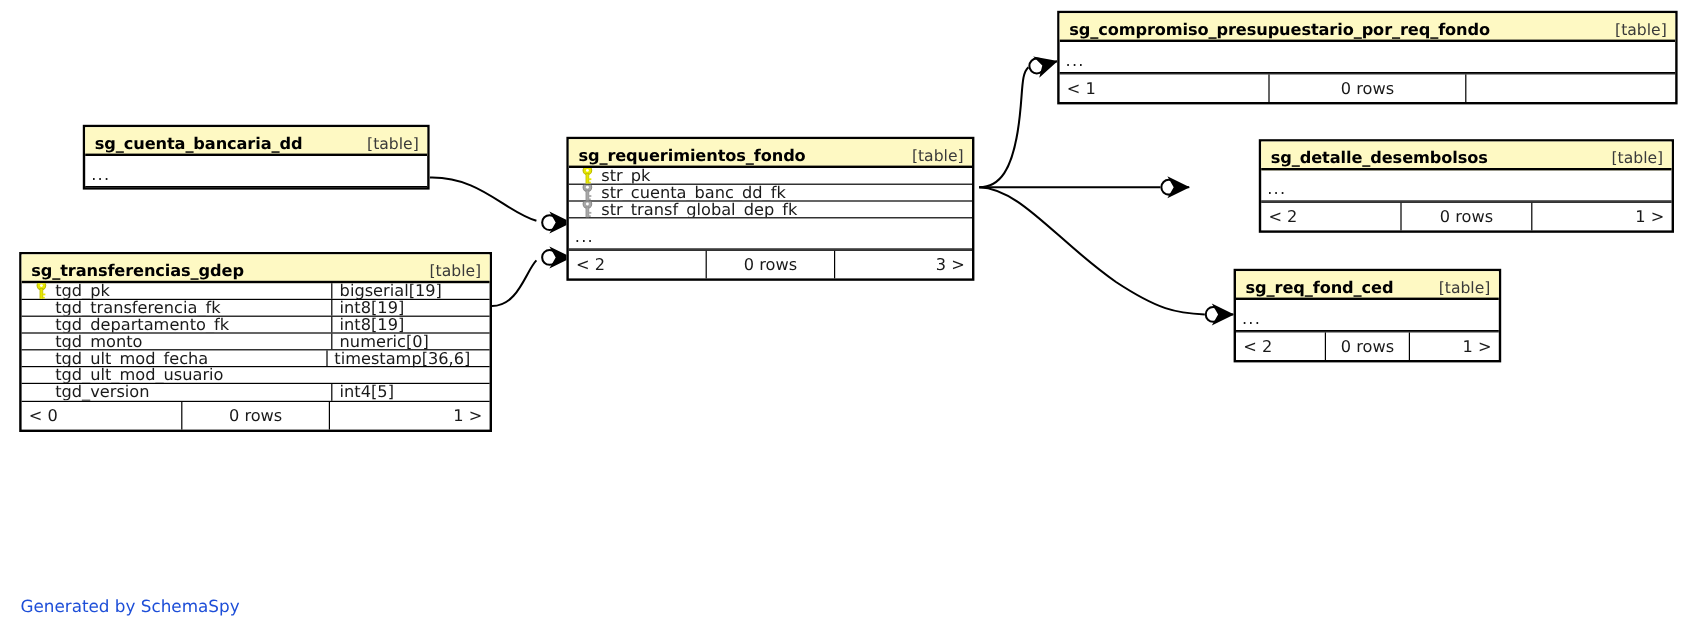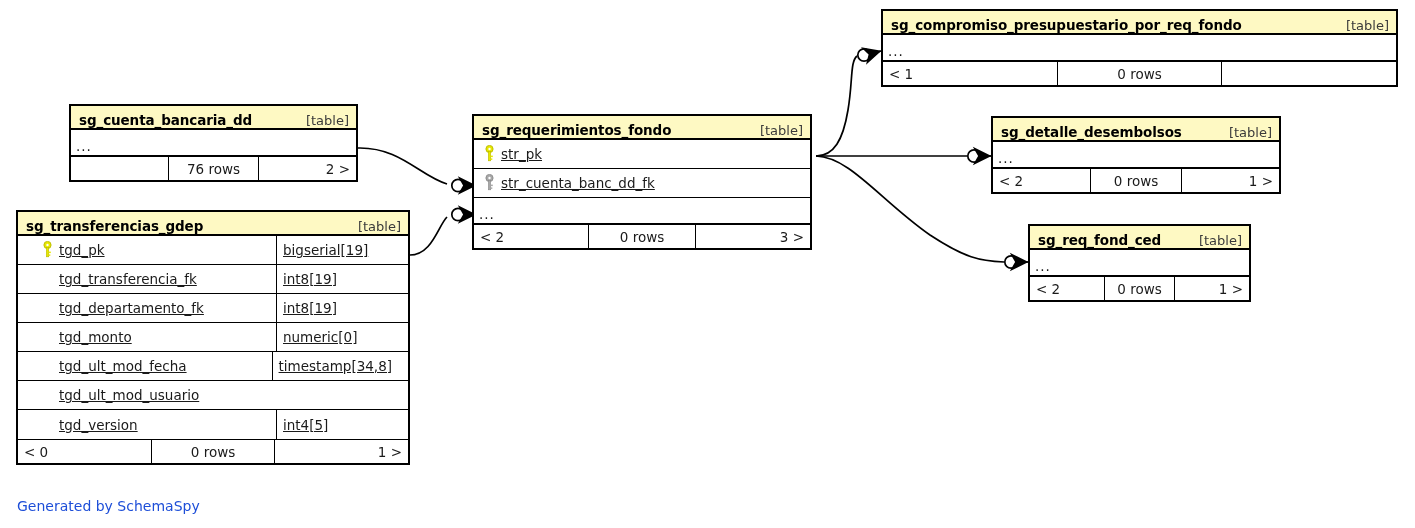--- a/index.html
+++ b/index.html
@@ -60,30 +60,29 @@
     color: #3a3a3a;
     white-space: nowrap;
     padding-left: 12px;
   }
 
   .tbl-rows { display: block; }
   .tbl-row {
     display: flex;
     align-items: stretch;
     border-bottom: 1.6px solid #000000;
-    height: 29px;
-    box-sizing: border-box;
-    text-decoration: underline;
+    height: 14px;
+    box-sizing: border-box;
   }
   .tbl-row:last-child { border-bottom: none; }
   .col-name {
     flex: 1 1 auto;
     display: flex;
     align-items: center;
-    padding-left: 21px;
+    padding-left: 8px;
     box-sizing: border-box;
     min-width: 0;
     white-space: nowrap;
     overflow: hidden;
   }
   .col-type {
     flex: 0 0 auto;
     display: flex;
     align-items: center;
     padding-left: 6px;
@@ -132,21 +131,21 @@
   }
   .foot-left  { flex: 0 0 34%; justify-content: flex-start; }
   .foot-mid   { flex: 1 1 auto; justify-content: center; border-left: 1.6px solid #000000; border-right: 1.6px solid #000000; }
   .foot-right { flex: 0 0 34%; justify-content: flex-end; }
 
   
   #node-cuenta_bancaria_dd { left: 69px;  top: 104px; width: 289px; }
   #node-transferencias_gdep{ left: 16px;  top: 210px; width: 394px; }
   #node-requerimientos_fondo{left: 472px; top: 114px; width: 340px; }
   #node-compromiso         { left: 881px; top: 9px;   width: 517px; }
-  #node-detalle_desembolsos{ left: 991px; top: 116px; width: 290px; }
+  #node-detalle_desembolsos{ left: 1049px; top: 116px; width: 346px; }
   #node-req_fond_ced       { left: 1028px;top: 224px; width: 223px; }
 
   #node-transferencias_gdep .col-type { flex: 0 0 132px; }
   #node-requerimientos_fondo .col-name { padding-left: 7px; }
 
   .caption {
     position: absolute;
     left: 17px;
     top: 498px;
     font-size: 14px;
@@ -197,25 +196,20 @@
     </g>
   </svg>
 
   <div class="table-node" id="node-cuenta_bancaria_dd">
     <div class="tbl-header">
       <span class="tbl-name">sg_cuenta_bancaria_dd</span>
       <span class="tbl-tag">[table]</span>
     </div>
     <div class="tbl-rows">
       <div class="row-ellipsis">...</div>
-    </div>
-    <div class="tbl-footer">
-      <span class="foot-cell foot-left"></span>
-      <span class="foot-cell foot-mid">76 rows</span>
-      <span class="foot-cell foot-right">2 &gt;</span>
     </div>
   </div>
 
   <div class="table-node" id="node-transferencias_gdep">
     <div class="tbl-header">
       <span class="tbl-name">sg_transferencias_gdep</span>
       <span class="tbl-tag">[table]</span>
     </div>
     <div class="tbl-rows">
 
@@ -257,21 +251,21 @@
           <span class="colname-text">tgd_monto</span>
         </span>
         <span class="col-type">numeric[0]</span>
       </div>
 
       <div class="tbl-row">
         <span class="col-name">
           <span class="key-icon"></span>
           <span class="colname-text">tgd_ult_mod_fecha</span>
         </span>
-        <span class="col-type">timestamp[34,8]</span>
+        <span class="col-type">timestamp[36,6]</span>
       </div>
 
       <div class="tbl-row">
         <span class="col-name">
           <span class="key-icon"></span>
           <span class="colname-text">tgd_ult_mod_usuario</span>
         </span>
       </div>
 
       <div class="tbl-row">
@@ -320,20 +314,34 @@
               <circle cx="8.5" cy="4" r="1.2" fill="#ffffff"></circle>
               <rect x="7.3" y="6.4" width="2.4" height="9.4" fill="#a8a8a8" stroke="#8a8a8a" stroke-width="0.6"></rect>
               <rect x="9.7" y="10.6" width="2.1" height="1.5" fill="#a8a8a8"></rect>
               <rect x="9.7" y="13.4" width="1.6" height="1.5" fill="#a8a8a8"></rect>
             </svg>
           </span>
           <span class="colname-text">str_cuenta_banc_dd_fk</span>
         </span>
       </div>
 
+      <div class="tbl-row">
+        <span class="col-name">
+          <span class="key-icon">
+            <svg viewBox="0 0 17 18" width="17" height="18" xmlns="http://www.w3.org/2000/svg">
+              <circle cx="8.5" cy="4" r="3.6" fill="#a8a8a8" stroke="#8a8a8a" stroke-width="0.9"></circle>
+              <circle cx="8.5" cy="4" r="1.2" fill="#ffffff"></circle>
+              <rect x="7.3" y="6.4" width="2.4" height="9.4" fill="#a8a8a8" stroke="#8a8a8a" stroke-width="0.6"></rect>
+              <rect x="9.7" y="10.6" width="2.1" height="1.5" fill="#a8a8a8"></rect>
+              <rect x="9.7" y="13.4" width="1.6" height="1.5" fill="#a8a8a8"></rect>
+            </svg>
+          </span>
+          <span class="colname-text">str_transf_global_dep_fk</span>
+        </span>
+      </div>
 
       <div class="row-ellipsis">...</div>
     </div>
     <div class="tbl-footer">
       <span class="foot-cell foot-left">&lt; 2</span>
       <span class="foot-cell foot-mid">0 rows</span>
       <span class="foot-cell foot-right">3 &gt;</span>
     </div>
   </div>
 

